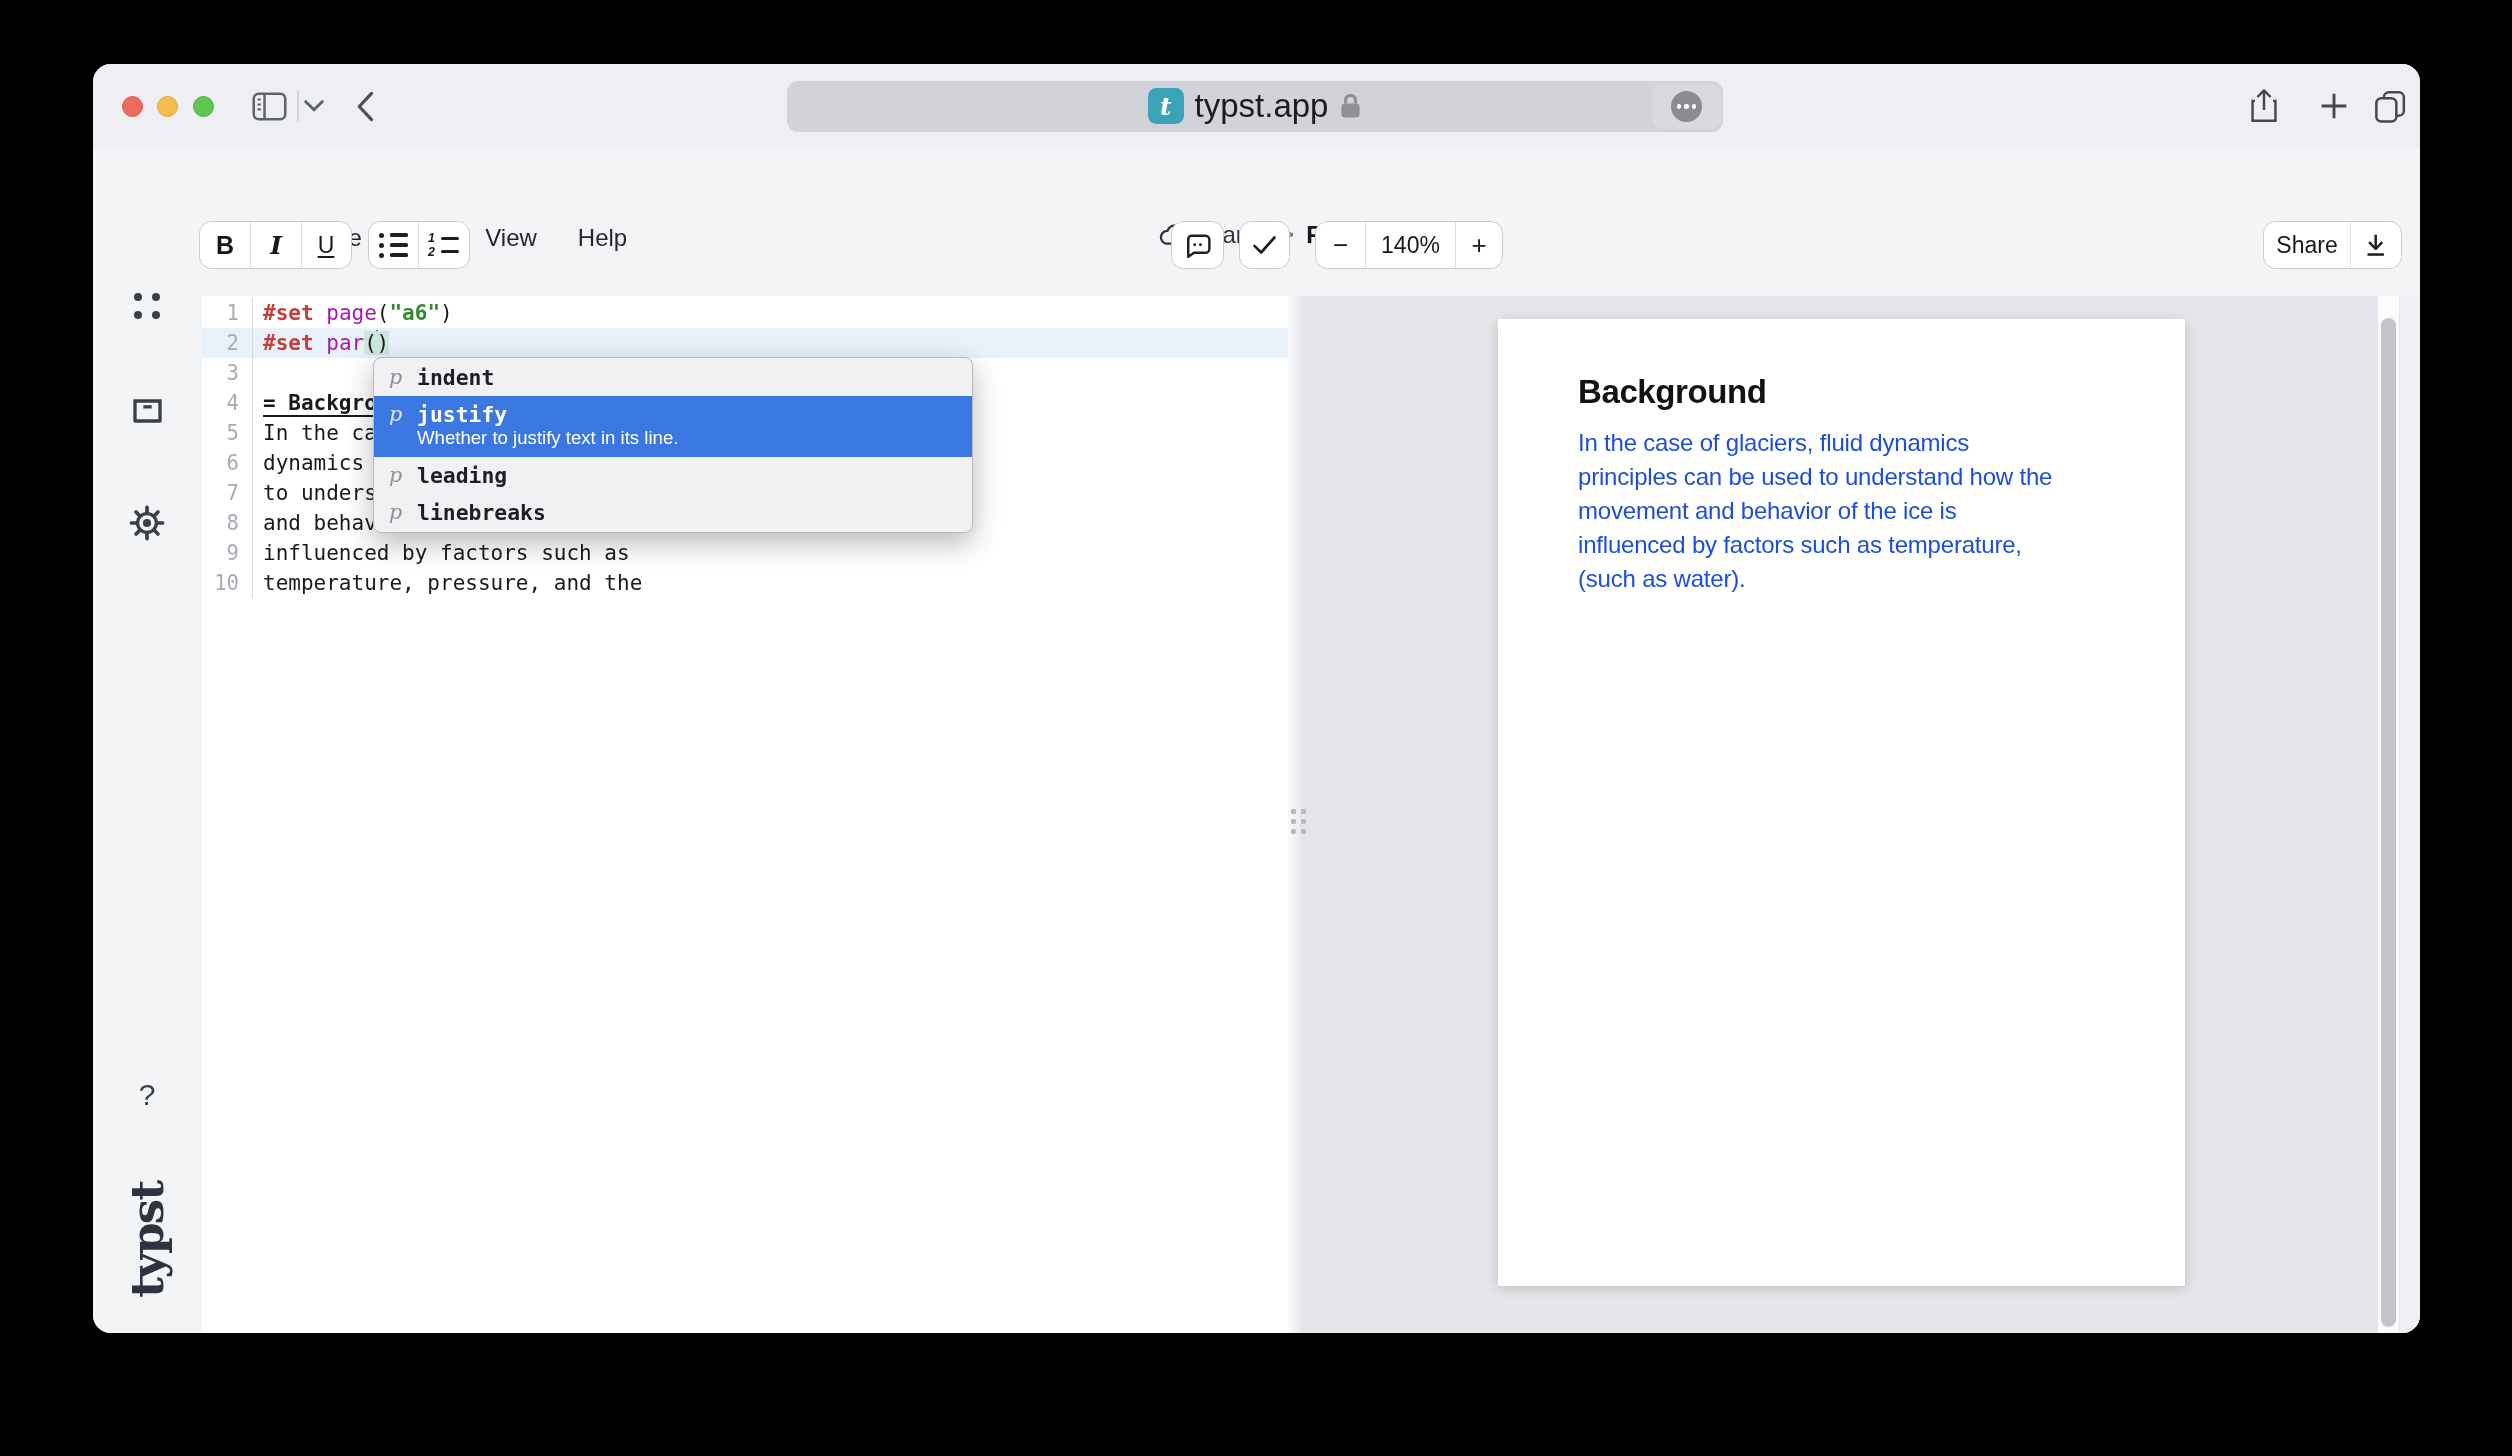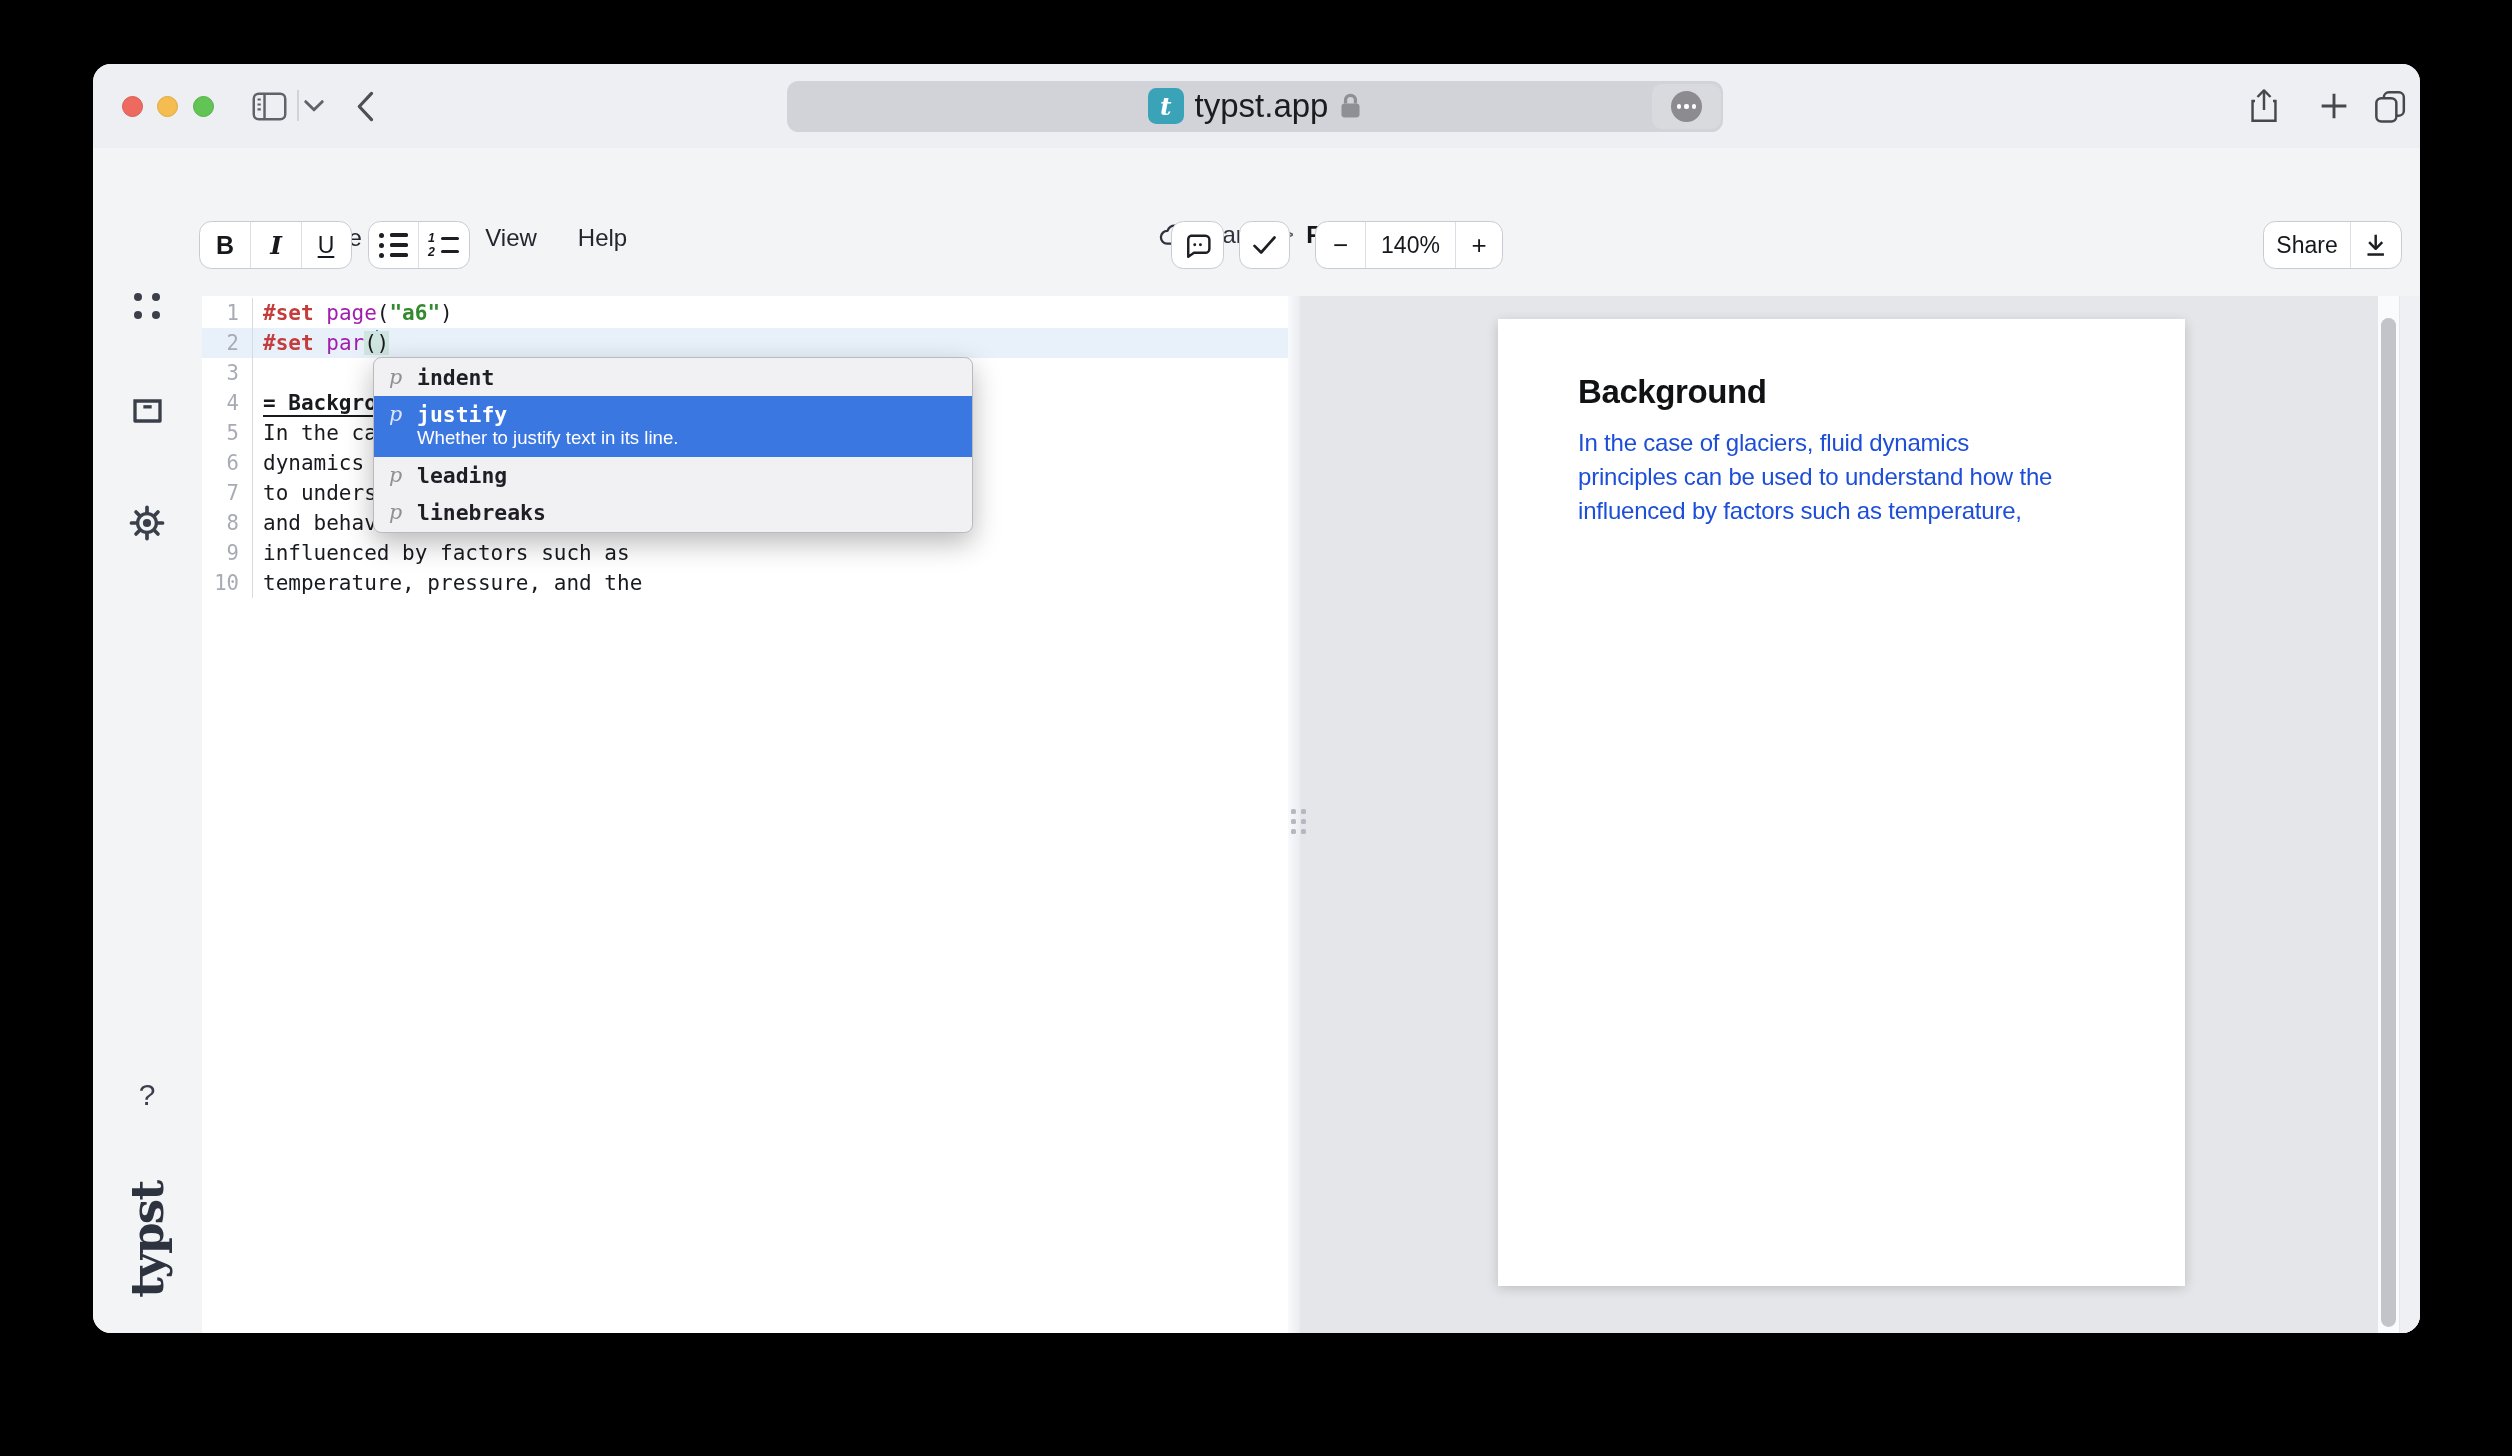--- a/index.html
+++ b/index.html
@@ -378,21 +378,23 @@
         <i></i>
         <i></i>
     </div>
 
     <div class="preview">
       <div class="page">
         <div class="pv-heading">Background</div>
         <div class="pv-body" id="pv-body">
             <div class="pv-line">In the case of glaciers, fluid dynamics</div>
             <div class="pv-line">principles can be used to understand how the</div>
+            <div class="pv-line">movement and behavior of the ice is</div>
             <div class="pv-line">influenced by factors such as temperature,</div>
+            <div class="pv-line">(such as water).</div>
           </div>
       </div>
     </div>
 
     <div class="right-strip"></div>
     <div class="scroll-track">
       <div class="scroll-thumb"></div>
     </div>
   </div>
 </div>

